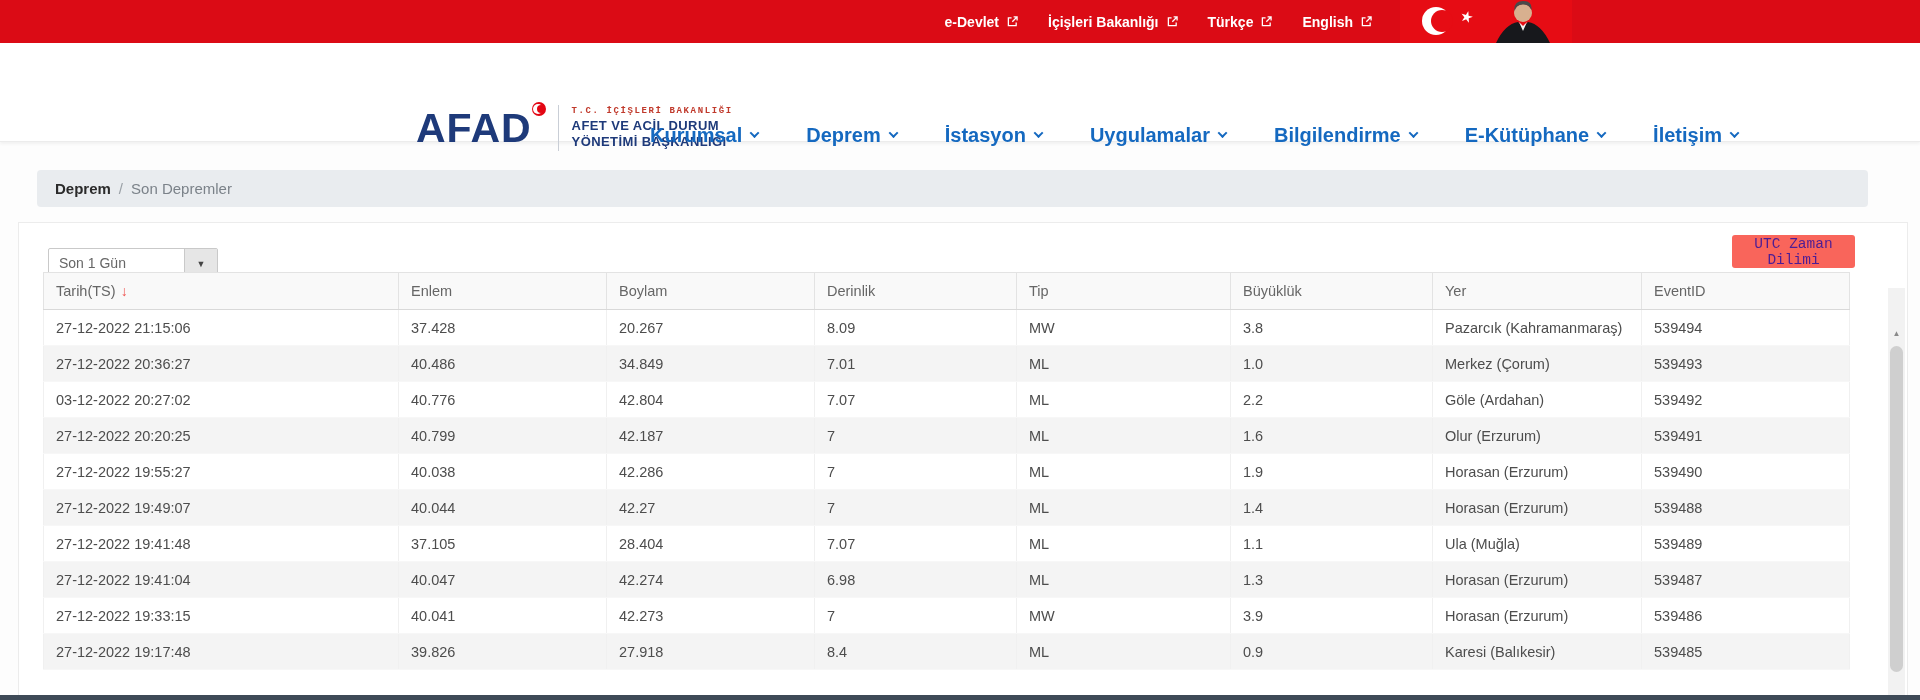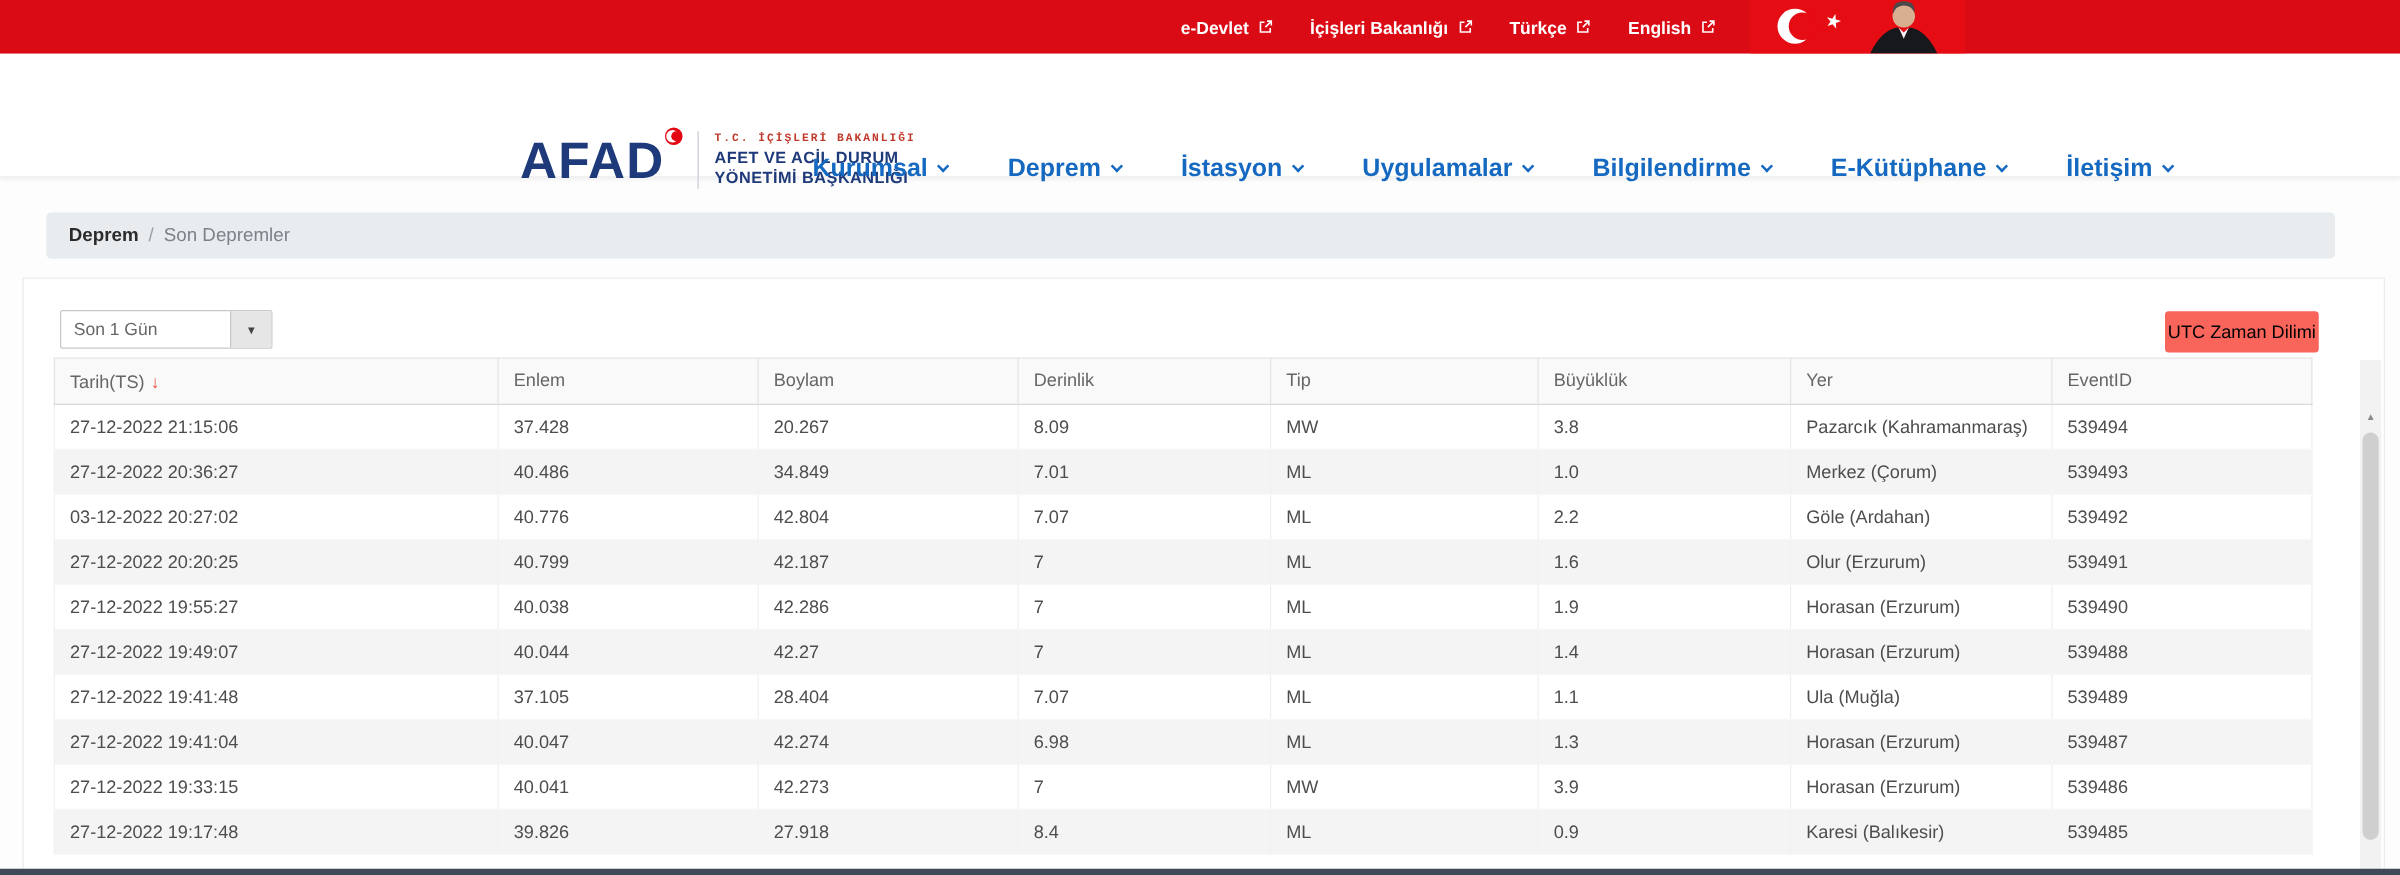--- a/index.html
+++ b/index.html
@@ -42,25 +42,25 @@
   
   .card { position:absolute; left:18px; top:222px; width:1890px; height:478px; background:#fff;
     border:1px solid #ececec; border-bottom:none; }
 
   .dropdown { position:absolute; left:48px; top:248px; width:170px; height:31px; background:#fff;
     border:1px solid #c9c9c9; border-radius:2px; cursor:pointer; }
   .dd-label { position:absolute; left:10px; top:0; line-height:29px; font-size:14px; color:#666;text-align:right; }
   .dd-btn { position:absolute; right:0; top:0; width:33px; height:100%; background:#e6e6e6; border-left:1px solid #c9c9c9;
     display:flex; align-items:center; justify-content:center; color:#444; font-size:9px; }
 
-  .utc-btn { position:absolute; left:1732px; top:249px; width:123px; height:33px; background:#f9655b; border:none;
-    border-radius:3px; color:#000000; font-size:14.5px; font-family:Liberation Sans, sans-serif; cursor:pointer; }
-
-  
-  table.grid { position:absolute; left:43px; top:286px; width:1806px; border-collapse:collapse; table-layout:fixed; }
+  .utc-btn { position:absolute; left:1732px; top:235px; width:123px; height:33px; background:#f9655b; border:none;
+    border-radius:3px; color:#4c1d95; font-size:14.5px; font-family:Liberation Mono, monospace; cursor:pointer; }
+
+  
+  table.grid { position:absolute; left:43px; top:272px; width:1806px; border-collapse:collapse; table-layout:fixed; }
   .grid th { height:37px; background:#f9f9f9; border:1px solid #e3e3e3; border-bottom:1px solid #d9d9d9;
     font-weight:400; color:#666; text-align:left; padding:0 0 0 12px; font-size:14.5px; cursor:pointer; }
   .grid td { height:36px; padding:0 0 0 12px; color:#4d4d4d; font-size:14.5px;
     border-left:1px solid #f0f0f0; border-right:1px solid #f0f0f0; border-bottom:1px solid #f7f7f7;
     overflow:hidden; white-space:nowrap; }
   .grid tbody tr { background:#fff; cursor:pointer; }
   .grid tbody tr:nth-child(even) { background:#f4f4f4; }
   .sort-arrow { color:#ef5350; margin-left:5px; font-size:14px; }
 
   

